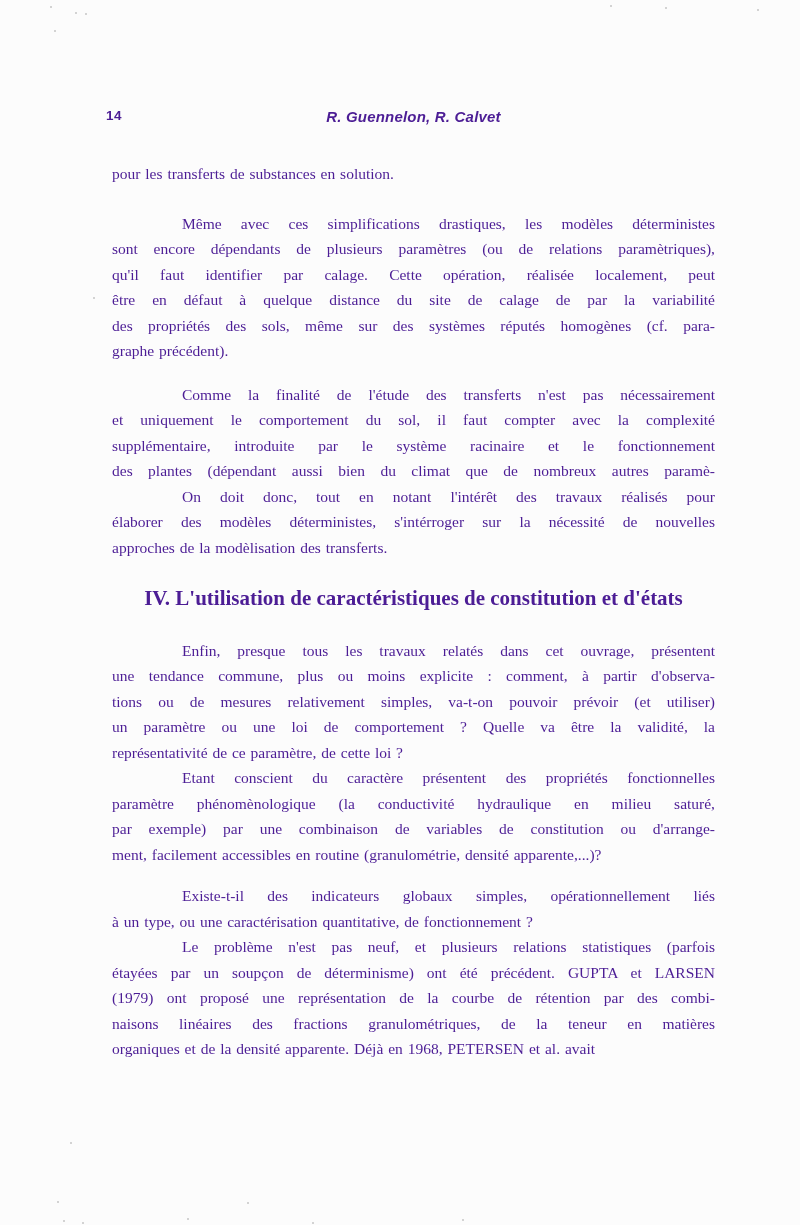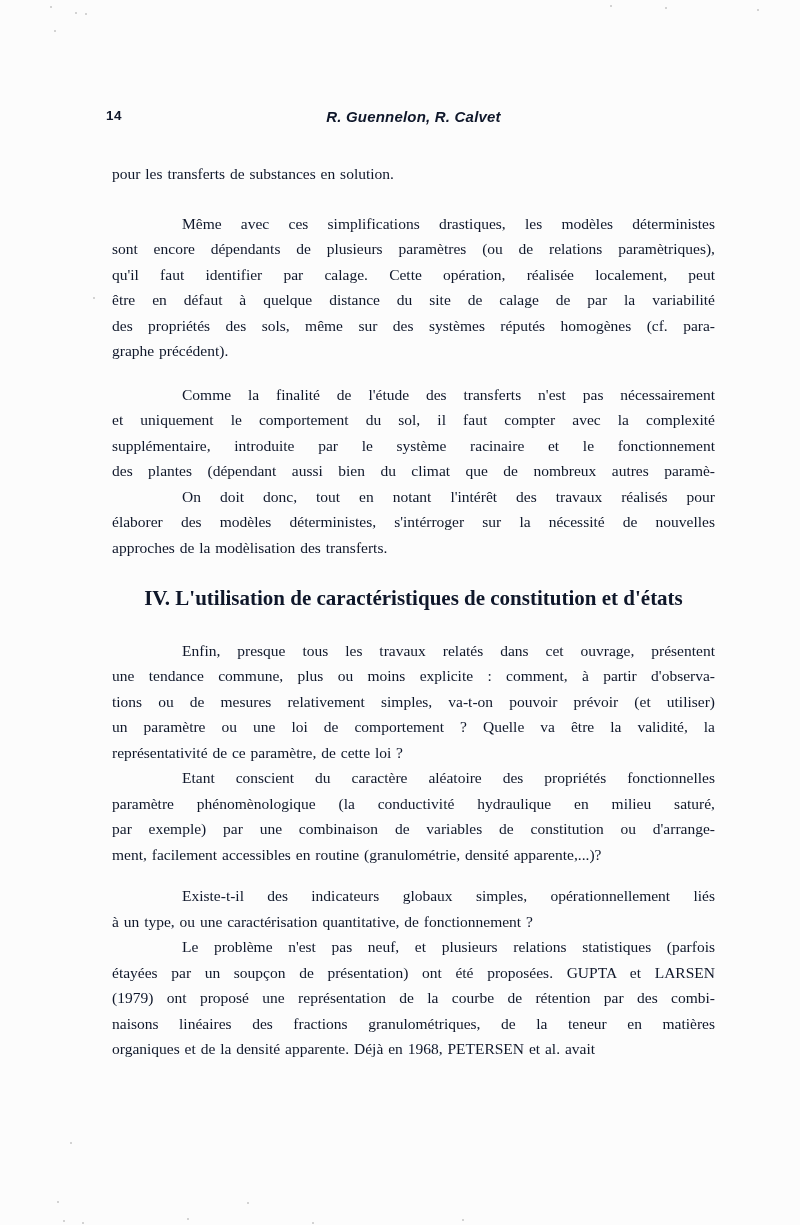--- a/index.html
+++ b/index.html
@@ -7,21 +7,21 @@
     padding: 0;
     background: #e8e8e8;
   }
   .page {
     position: relative;
     width: 800px;
     height: 1225px;
     background: #fcfcfc;
     overflow: hidden;
     font-family: "Liberation Serif", serif;
-    color: #0f172a;
+    color: #4c1d95;
   }
   .header-row {
     position: absolute;
     top: 108px;
     left: 112px;
     width: 603px;
     height: 20px;
     font-family: "Liberation Sans", sans-serif;
   }
   .page-number {
@@ -118,32 +118,32 @@
       </div>
       <div class="heading">IV. L'utilisation de caractéristiques de constitution et d'états</div>
       <div class="paragraph">
         <div class="line indent">Enfin, presque tous les travaux relatés dans cet ouvrage, présentent</div>
         <div class="line">une tendance commune, plus ou moins explicite : comment, à partir d'observa-</div>
         <div class="line">tions ou de mesures relativement simples, va-t-on pouvoir prévoir (et utiliser)</div>
         <div class="line">un paramètre ou une loi de comportement ? Quelle va être la validité, la</div>
         <div class="line last">représentativité de ce paramètre, de cette loi ?</div>
       </div>
       <div class="paragraph">
-        <div class="line indent">Etant conscient du caractère aléatoire des propriétés fonctionnelles</div>
+        <div class="line indent">Etant conscient du caractère présentent des propriétés fonctionnelles</div>
         <div class="line">paramètre phénomènologique (la conductivité hydraulique en milieu saturé,</div>
         <div class="line">par exemple) par une combinaison de variables de constitution ou d'arrange-</div>
         <div class="line last">ment, facilement accessibles en routine (granulométrie, densité apparente,...)?</div>
       </div>
       <div class="paragraph" style="margin-top: 16px;">
         <div class="line indent">Existe-t-il des indicateurs globaux simples, opérationnellement liés</div>
         <div class="line last">à un type, ou une caractérisation quantitative, de fonctionnement ?</div>
       </div>
       <div class="paragraph">
         <div class="line indent">Le problème n'est pas neuf, et plusieurs relations statistiques (parfois</div>
-        <div class="line">étayées par un soupçon de présentation) ont été proposées. GUPTA et LARSEN</div>
+        <div class="line">étayées par un soupçon de déterminisme) ont été précédent. GUPTA et LARSEN</div>
         <div class="line">(1979) ont proposé une représentation de la courbe de rétention par des combi-</div>
         <div class="line">naisons linéaires des fractions granulométriques, de la teneur en matières</div>
         <div class="line last">organiques et de la densité apparente. Déjà en 1968, PETERSEN et al. avait</div>
       </div>
     </div>
 
 <div class="speck" style="left: 50px; top: 6px;"></div>
     <div class="speck" style="left: 75px; top: 12px;"></div>
     <div class="speck" style="left: 85px; top: 13px;"></div>
     <div class="speck" style="left: 610px; top: 5px;"></div>

